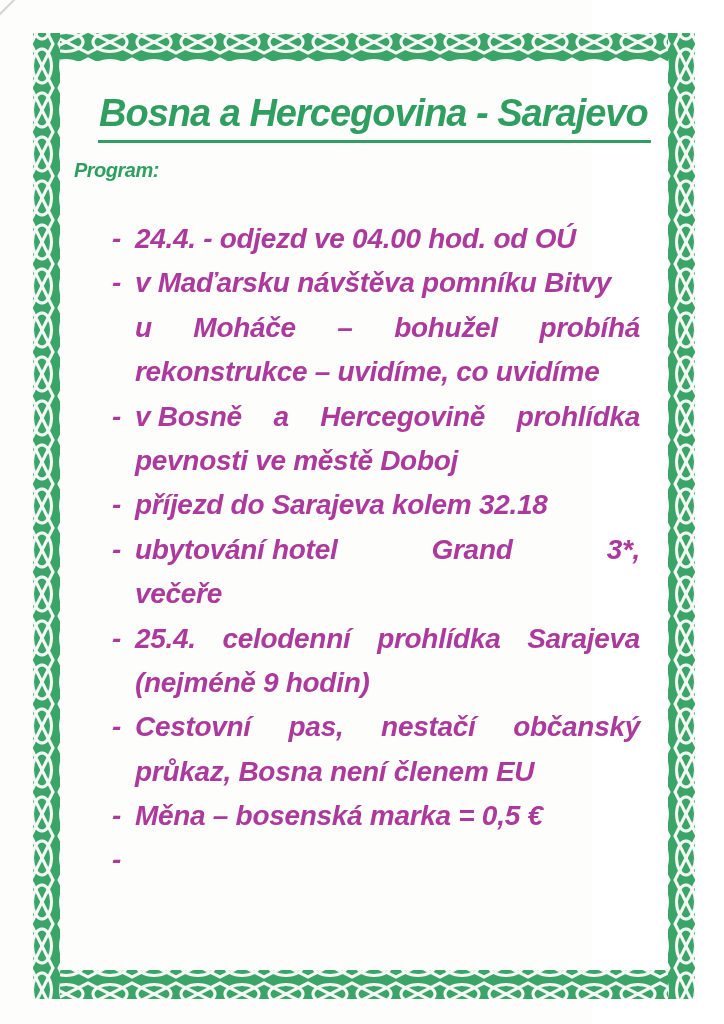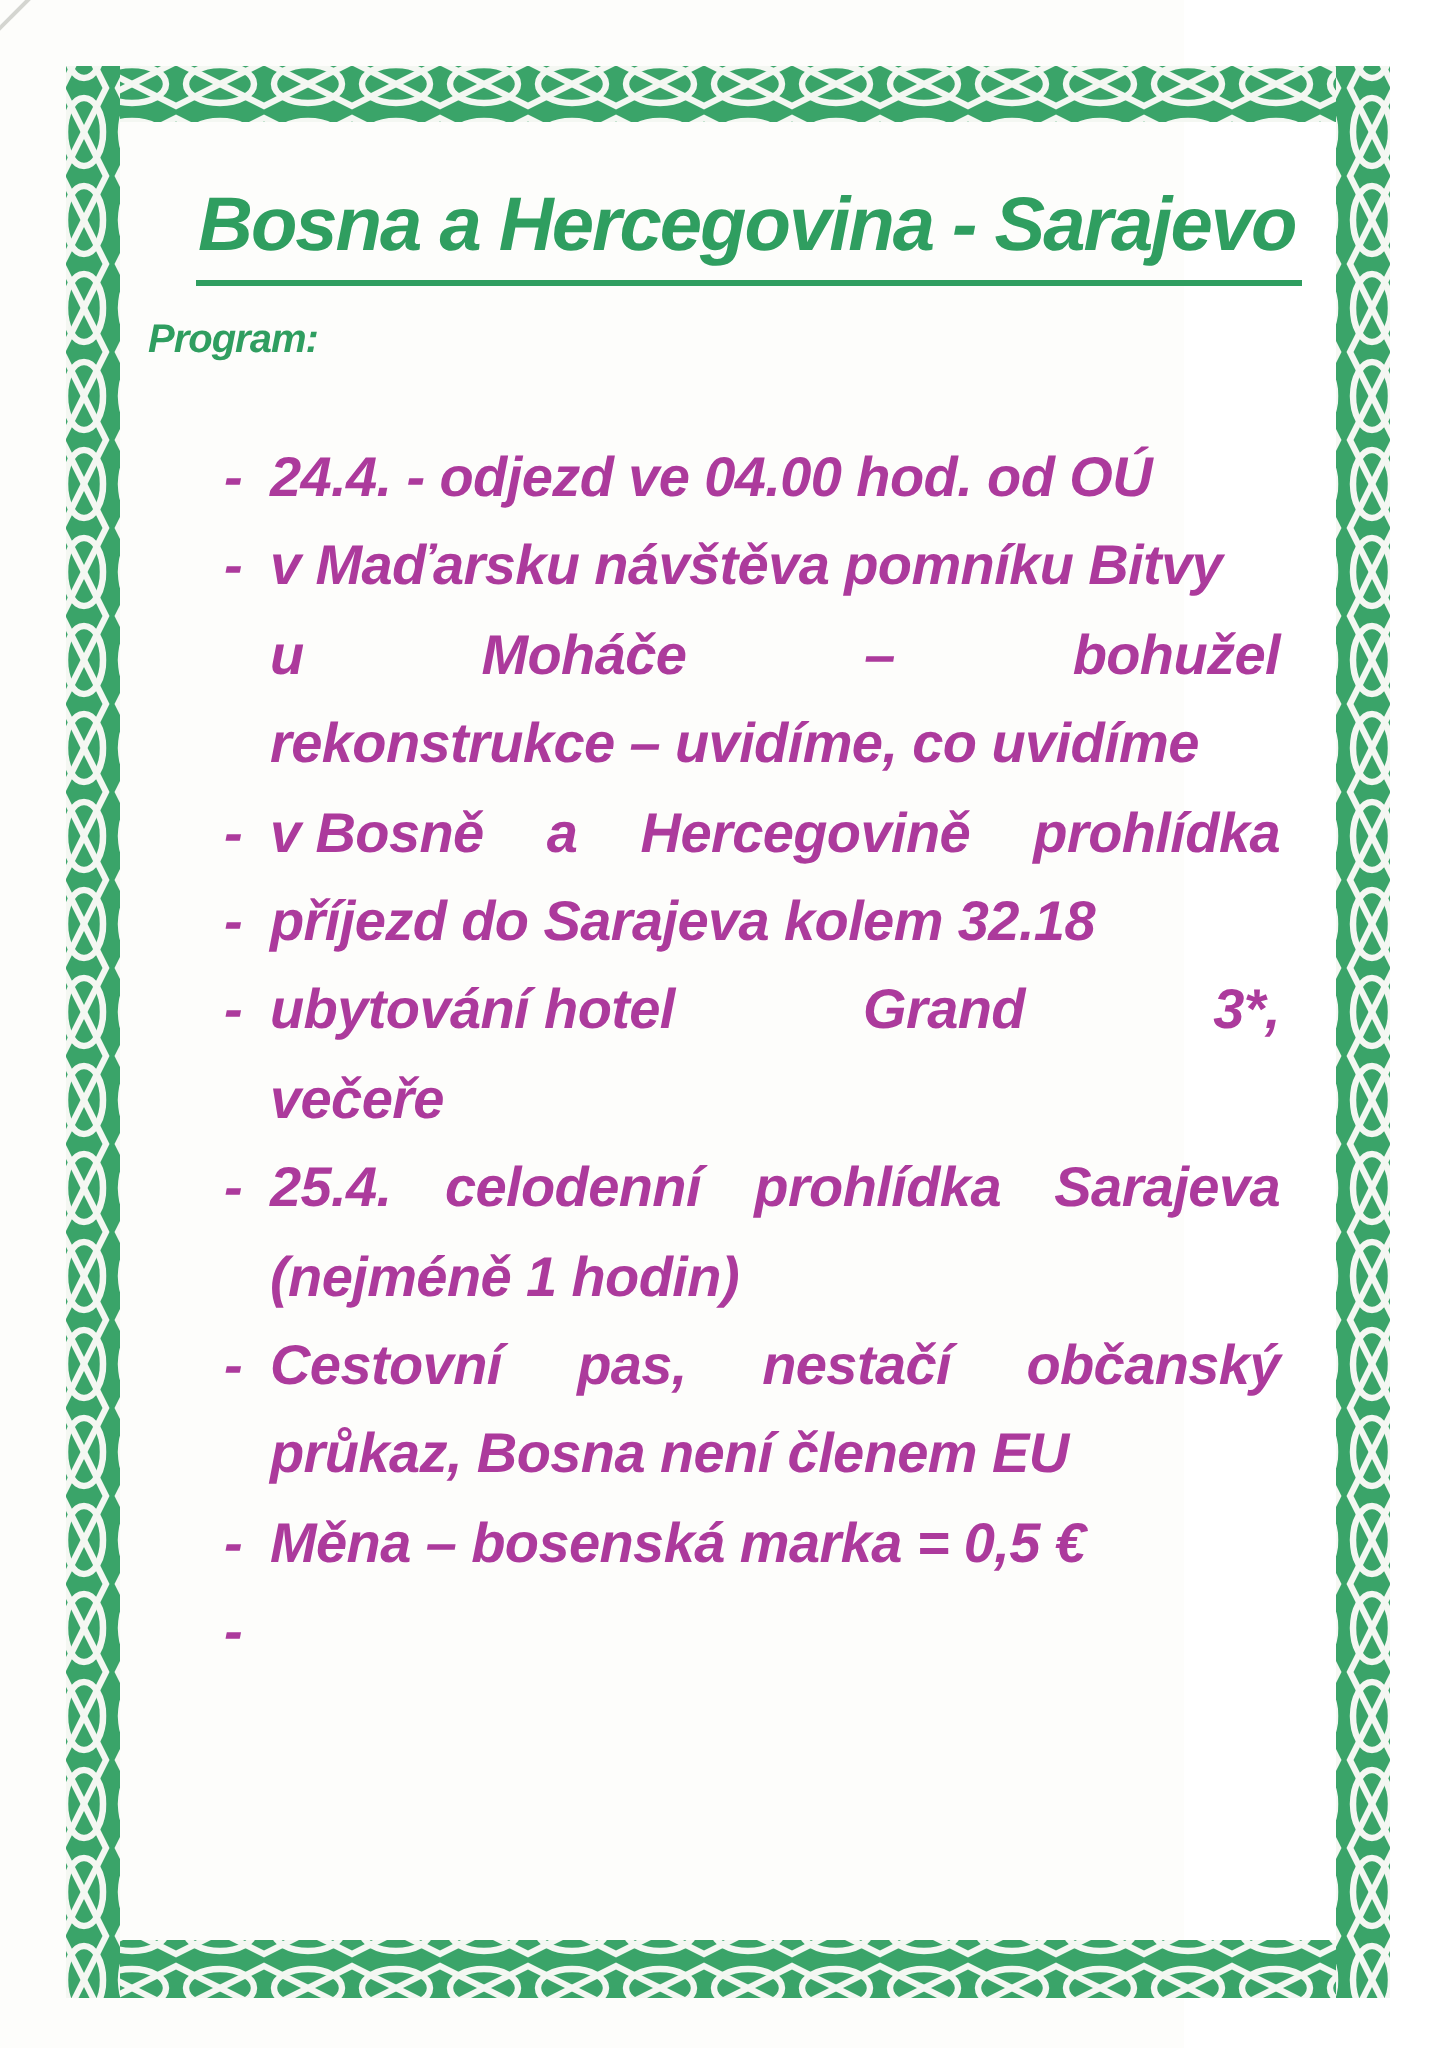--- a/index.html
+++ b/index.html
@@ -135,52 +135,54 @@
 
   <div class="program-list" id="program-list">
       <div class="row"><span class="dash">-</span><span>24.4. - odjezd ve 04.00 hod. od OÚ</span></div>
       <div class="row"><span class="dash">-</span><span>v Maďarsku návštěva pomníku Bitvy</span></div>
       <div class="row">
         <span class="jline">
           <span>u</span>
           <span>Moháče</span>
           <span>–</span>
           <span>bohužel</span>
+          <span>probíhá</span>
         </span>
       </div>
       <div class="row"><span>rekonstrukce – uvidíme, co uvidíme</span></div>
       <div class="row">
         <span class="dash">-</span>
         <span class="jline">
           <span>v Bosně</span>
           <span>a</span>
           <span>Hercegovině</span>
           <span>prohlídka</span>
         </span>
       </div>
+      <div class="row"><span>pevnosti ve městě Doboj</span></div>
       <div class="row"><span class="dash">-</span><span>příjezd do Sarajeva kolem 32.18</span></div>
       <div class="row">
         <span class="dash">-</span>
         <span class="jline">
           <span>ubytování hotel</span>
           <span>Grand</span>
           <span>3*,</span>
         </span>
       </div>
       <div class="row"><span>večeře</span></div>
       <div class="row">
         <span class="dash">-</span>
         <span class="jline">
           <span>25.4.</span>
           <span>celodenní</span>
           <span>prohlídka</span>
           <span>Sarajeva</span>
         </span>
       </div>
-      <div class="row"><span>(nejméně 1 hodin)</span></div>
+      <div class="row"><span>(nejméně 9 hodin)</span></div>
       <div class="row">
         <span class="dash">-</span>
         <span class="jline">
           <span>Cestovní</span>
           <span>pas,</span>
           <span>nestačí</span>
           <span>občanský</span>
         </span>
       </div>
       <div class="row"><span>průkaz, Bosna není členem EU</span></div>

